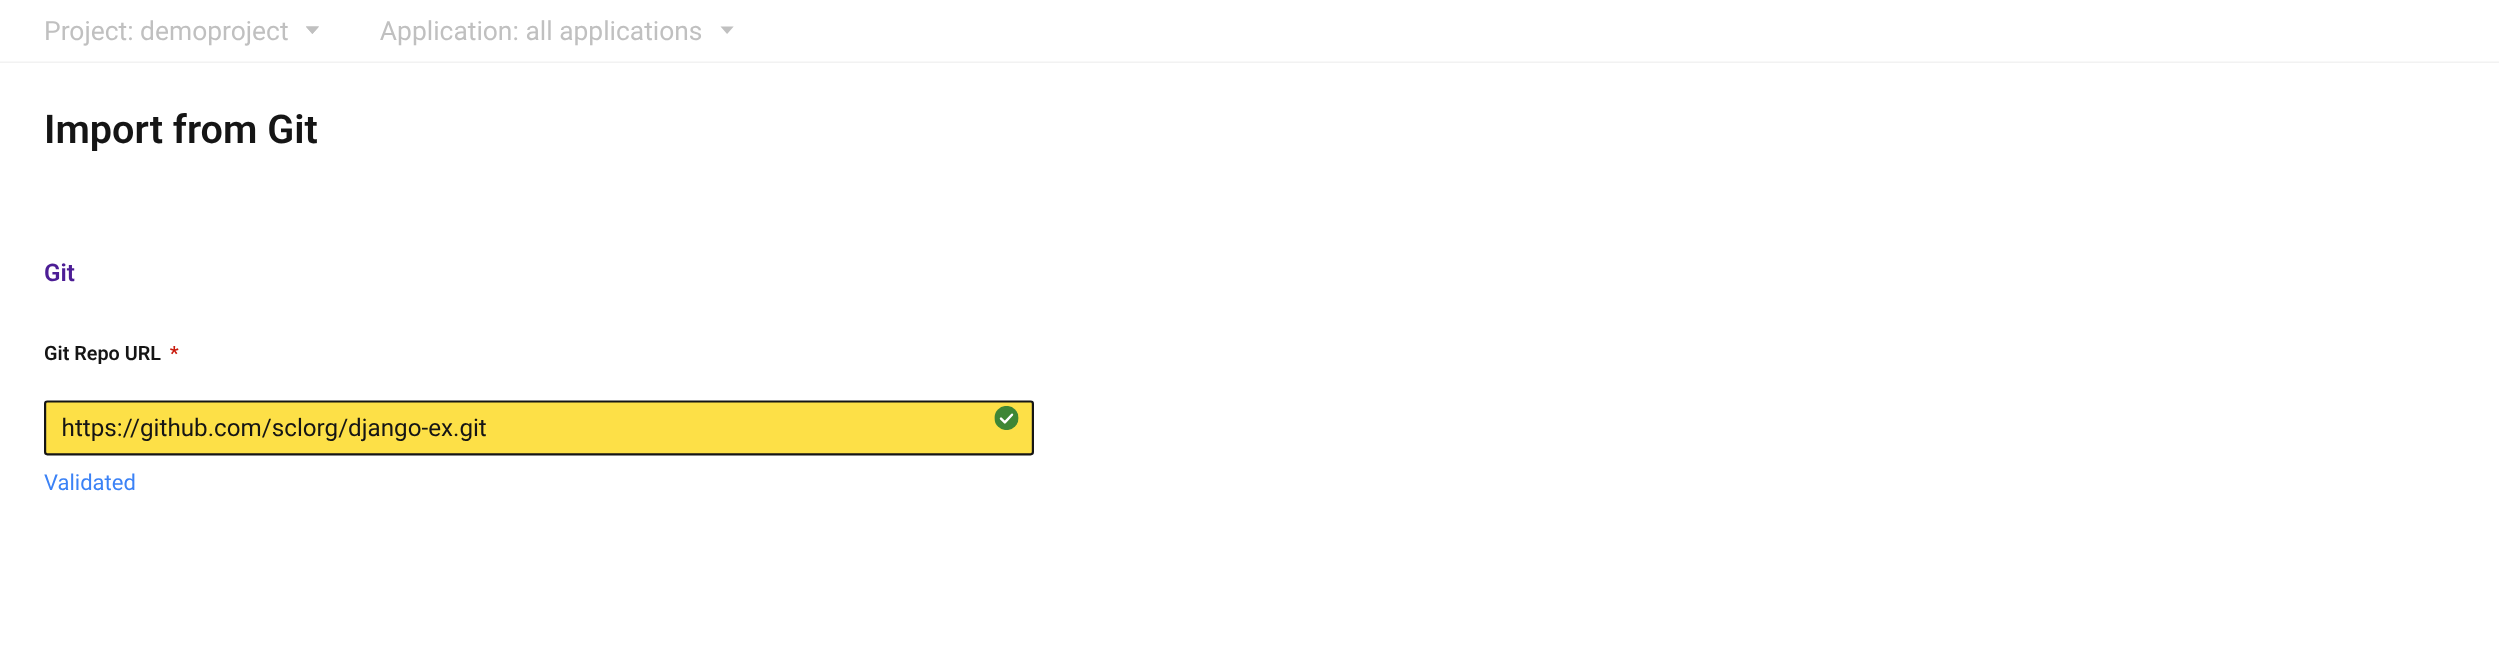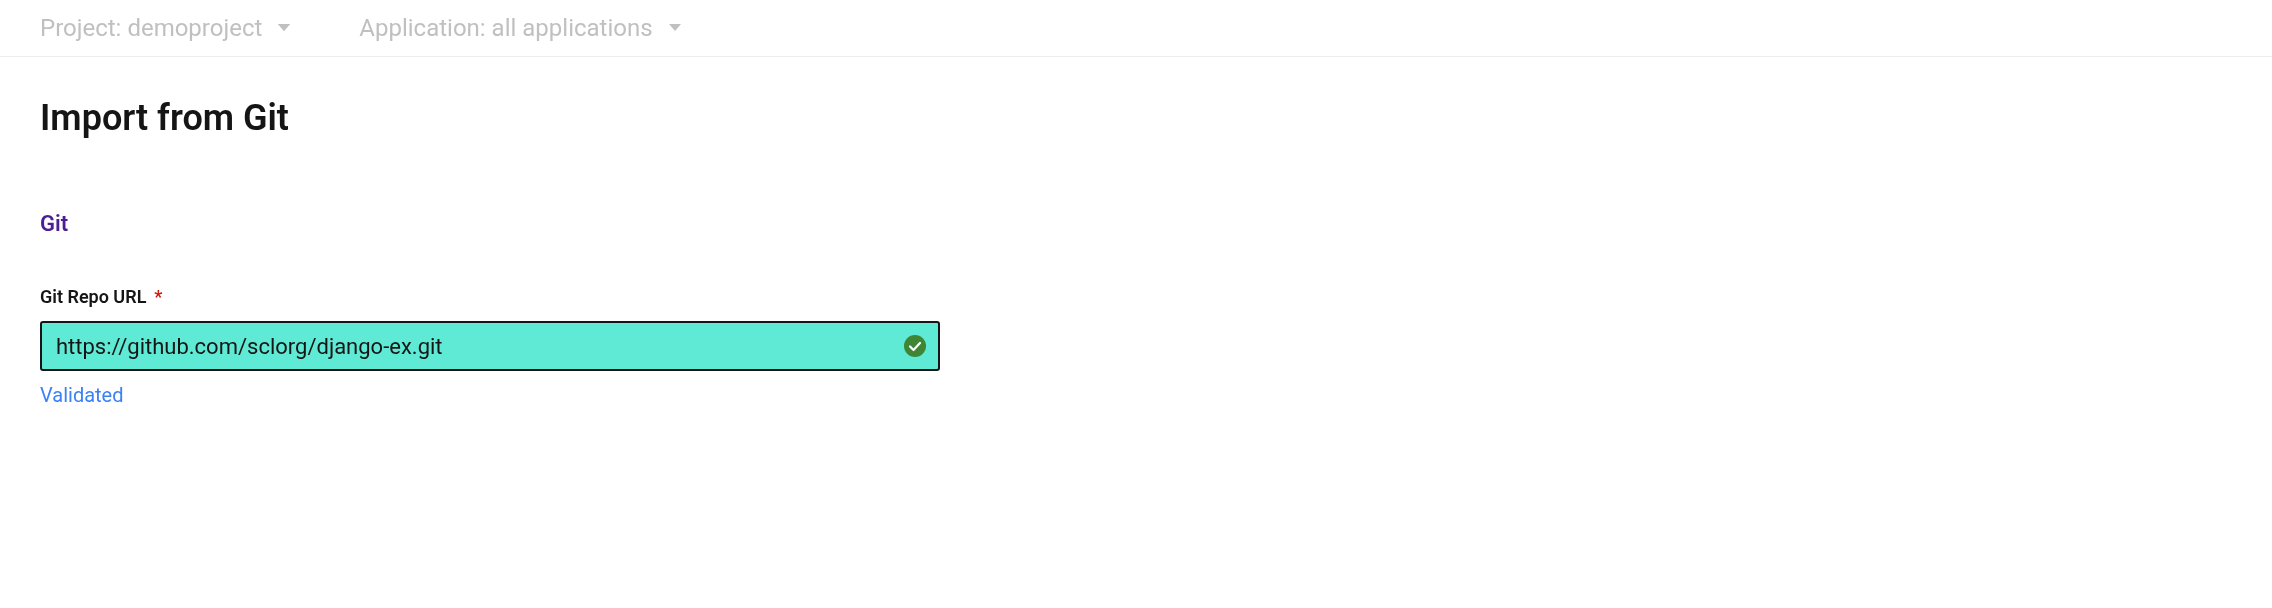--- a/index.html
+++ b/index.html
@@ -13,21 +13,21 @@
       color: #151515;
       width: 2272px;
       height: 608px;
       overflow: hidden;
     }
     .top-bar {
       display: flex;
       align-items: flex-start;
       padding: 14px 40px;
       border-bottom: 1px solid #ededed;
-      gap: 68px;
+      gap: 54px;
     }
     .selector {
       display: flex;
       align-items: center;
       gap: 15px;
       color: #c0c0c0;
       font-size: 24px;
       font-weight: 400;
       cursor: pointer;
     }
@@ -41,21 +41,21 @@
     .chevron-down svg {
       display: block;
     }
     .main-content {
       padding: 40px 40px 0 40px;
     }
     .page-title {
       font-size: 36px;
       font-weight: 600;
       color: #151515;
-      margin-bottom: 72px;
+      margin-bottom: 97px;
     }
     .section-title {
       font-size: 22px;
       font-weight: 600;
       color: #4c1d95;
       margin-bottom: 50px;
     }
     .form-group {
       max-width: 940px;
     }
@@ -82,21 +82,22 @@
     .text-input {
       width: 100%;
       height: 50px;
       padding: 10px 50px 10px 14px;
       font-size: 22px;
       font-family: inherit;
       color: #151515;
       border: 2px solid #151515;
       border-radius: 3px;
       outline: none;
-      background: #5eead4;
+      background: #fde047;
+      margin-top: 18px;
     }
     .validation-icon {
       position: absolute;
       right: 14px;
       top: 50%;
       transform: translateY(-50%);
       width: 22px;
       height: 22px;
       display: flex;
       align-items: center;

